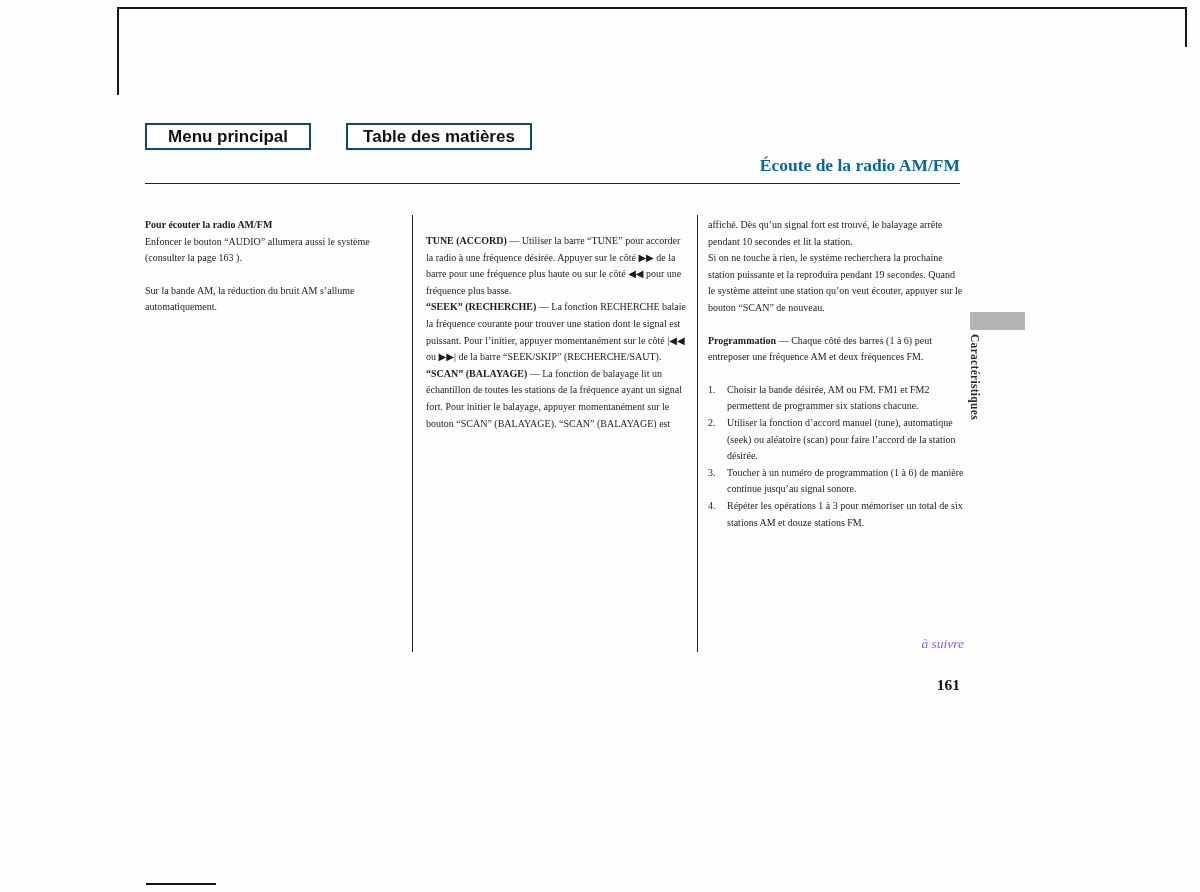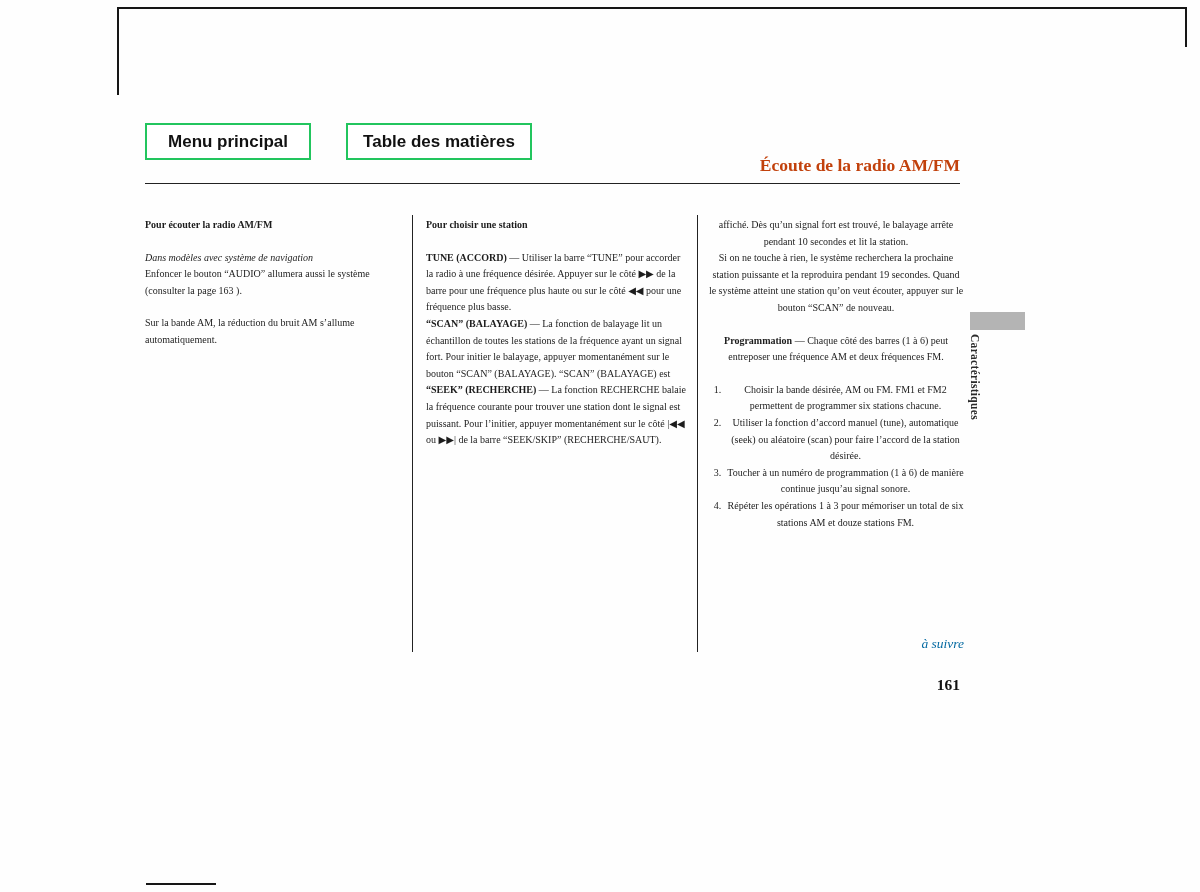--- a/index.html
+++ b/index.html
@@ -22,22 +22,22 @@
   .art { position: absolute; background: #161616; }
   .art-top { left: 118px; top: 7px; width: 1069px; height: 2px; }
   .art-left { left: 117px; top: 7px; width: 2px; height: 88px; }
   .art-right { left: 1185px; top: 7px; width: 2px; height: 40px; }
   .art-bottom { left: 146px; top: 883px; width: 70px; height: 2px; }
 
   
   .nav-btn {
     position: absolute;
     top: 123px;
-    height: 37px;
-    border: 2px solid #22c55e;
+    height: 27px;
+    border: 2px solid #0c4a6e;
     background: #fff;
     display: flex;
     align-items: center;
     justify-content: center;
     font-family: "Liberation Sans", sans-serif;
     font-weight: bold;
     font-size: 17px;
     color: #111;
     cursor: pointer;
     box-sizing: border-box;
@@ -47,42 +47,42 @@
 
   
   .page-title {
     position: absolute;
     left: 600px;
     top: 155px;
     width: 360px;
     text-align: right;
     font-size: 17.5px;
     font-weight: bold;
-    color: #c2410c;
+    color: #0369a1;
   }
   .title-rule {
     position: absolute;
     left: 145px;
     top: 183px;
     width: 815px;
     height: 1px;
     background: #222;
   }
 
   
   .col {
     position: absolute;
     top: 217px;
     font-size: 10px;
     line-height: 16.6px;
     color: #1c1c1c;
   }
   .col-1 { left: 145px; width: 258px; }
   .col-2 { left: 426px; width: 262px; }
-  .col-3 { left: 708px; width: 256px; text-align: center; }
+  .col-3 { left: 708px; width: 256px; }
   .divider {
     position: absolute;
     top: 215px;
     width: 1px;
     height: 437px;
     background: #222;
   }
   .div-1 { left: 412px; }
   .div-2 { left: 697px; }
 
@@ -97,21 +97,21 @@
   .li .li-text { flex: 1; }
 
   .continuation {
     position: absolute;
     left: 708px;
     top: 636px;
     width: 256px;
     text-align: right;
     font-style: italic;
     font-size: 13.5px;
-    color: #0369a1;
+    color: #8b5cf6;
   }
 
   
   .chapter-tab {
     position: absolute;
     left: 970px;
     top: 312px;
     width: 55px;
     height: 18px;
     background: #b4b4b4;
@@ -157,35 +157,33 @@
   </div>
 
   <div class="page-title">Écoute de la radio AM/FM</div>
   <div class="title-rule"></div>
 
   <div class="divider div-1"></div>
   <div class="divider div-2"></div>
 
   <div class="col col-1">
     <p class="para bold">Pour écouter la radio AM/FM</p>
-    <p class="para gap ital">Dans modèles avec système de navigation</p>
     <p class="para">Enfoncer le bouton “AUDIO” allumera aussi le système (consulter la page 163 ).</p>
     <p class="para gap">Sur la bande AM, la réduction du bruit AM s’allume automatiquement.</p>
   </div>
 
   <div class="col col-2">
-    <p class="para bold">Pour choisir une station</p>
     <p class="para gap">
       <span class="bold">TUNE (ACCORD)</span><span> — Utiliser la barre “TUNE” pour accorder la radio à une fréquence désirée. Appuyer sur le côté ▶▶ de la barre pour une fréquence plus haute ou sur le côté ◀◀ pour une fréquence plus basse.</span>
     </p>
     <p class="para">
+      <span class="bold">“SEEK” (RECHERCHE)</span><span> — La fonction RECHERCHE balaie la fréquence courante pour trouver une station dont le signal est puissant. Pour l’initier, appuyer momentanément sur le côté |◀◀ ou ▶▶| de la barre “SEEK/SKIP” (RECHERCHE/SAUT).</span>
+    </p>
+    <p class="para">
       <span class="bold">“SCAN” (BALAYAGE)</span><span> — La fonction de balayage lit un échantillon de toutes les stations de la fréquence ayant un signal fort. Pour initier le balayage, appuyer momentanément sur le bouton “SCAN” (BALAYAGE). “SCAN” (BALAYAGE) est</span>
-    </p>
-    <p class="para">
-      <span class="bold">“SEEK” (RECHERCHE)</span><span> — La fonction RECHERCHE balaie la fréquence courante pour trouver une station dont le signal est puissant. Pour l’initier, appuyer momentanément sur le côté |◀◀ ou ▶▶| de la barre “SEEK/SKIP” (RECHERCHE/SAUT).</span>
     </p>
   </div>
 
   <div class="col col-3">
     <p class="para">affiché. Dès qu’un signal fort est trouvé, le balayage arrête pendant 10 secondes et lit la station.</p>
     <p class="para">Si on ne touche à rien, le système recherchera la prochaine station puissante et la reproduira pendant 19 secondes. Quand le système atteint une station qu’on veut écouter, appuyer sur le bouton “SCAN” de nouveau.</p>
     <p class="para gap">
       <span class="bold">Programmation</span><span> — Chaque côté des barres (1 à 6) peut entreposer une fréquence AM et deux fréquences FM.</span>
     </p>
     <div class="gap">

